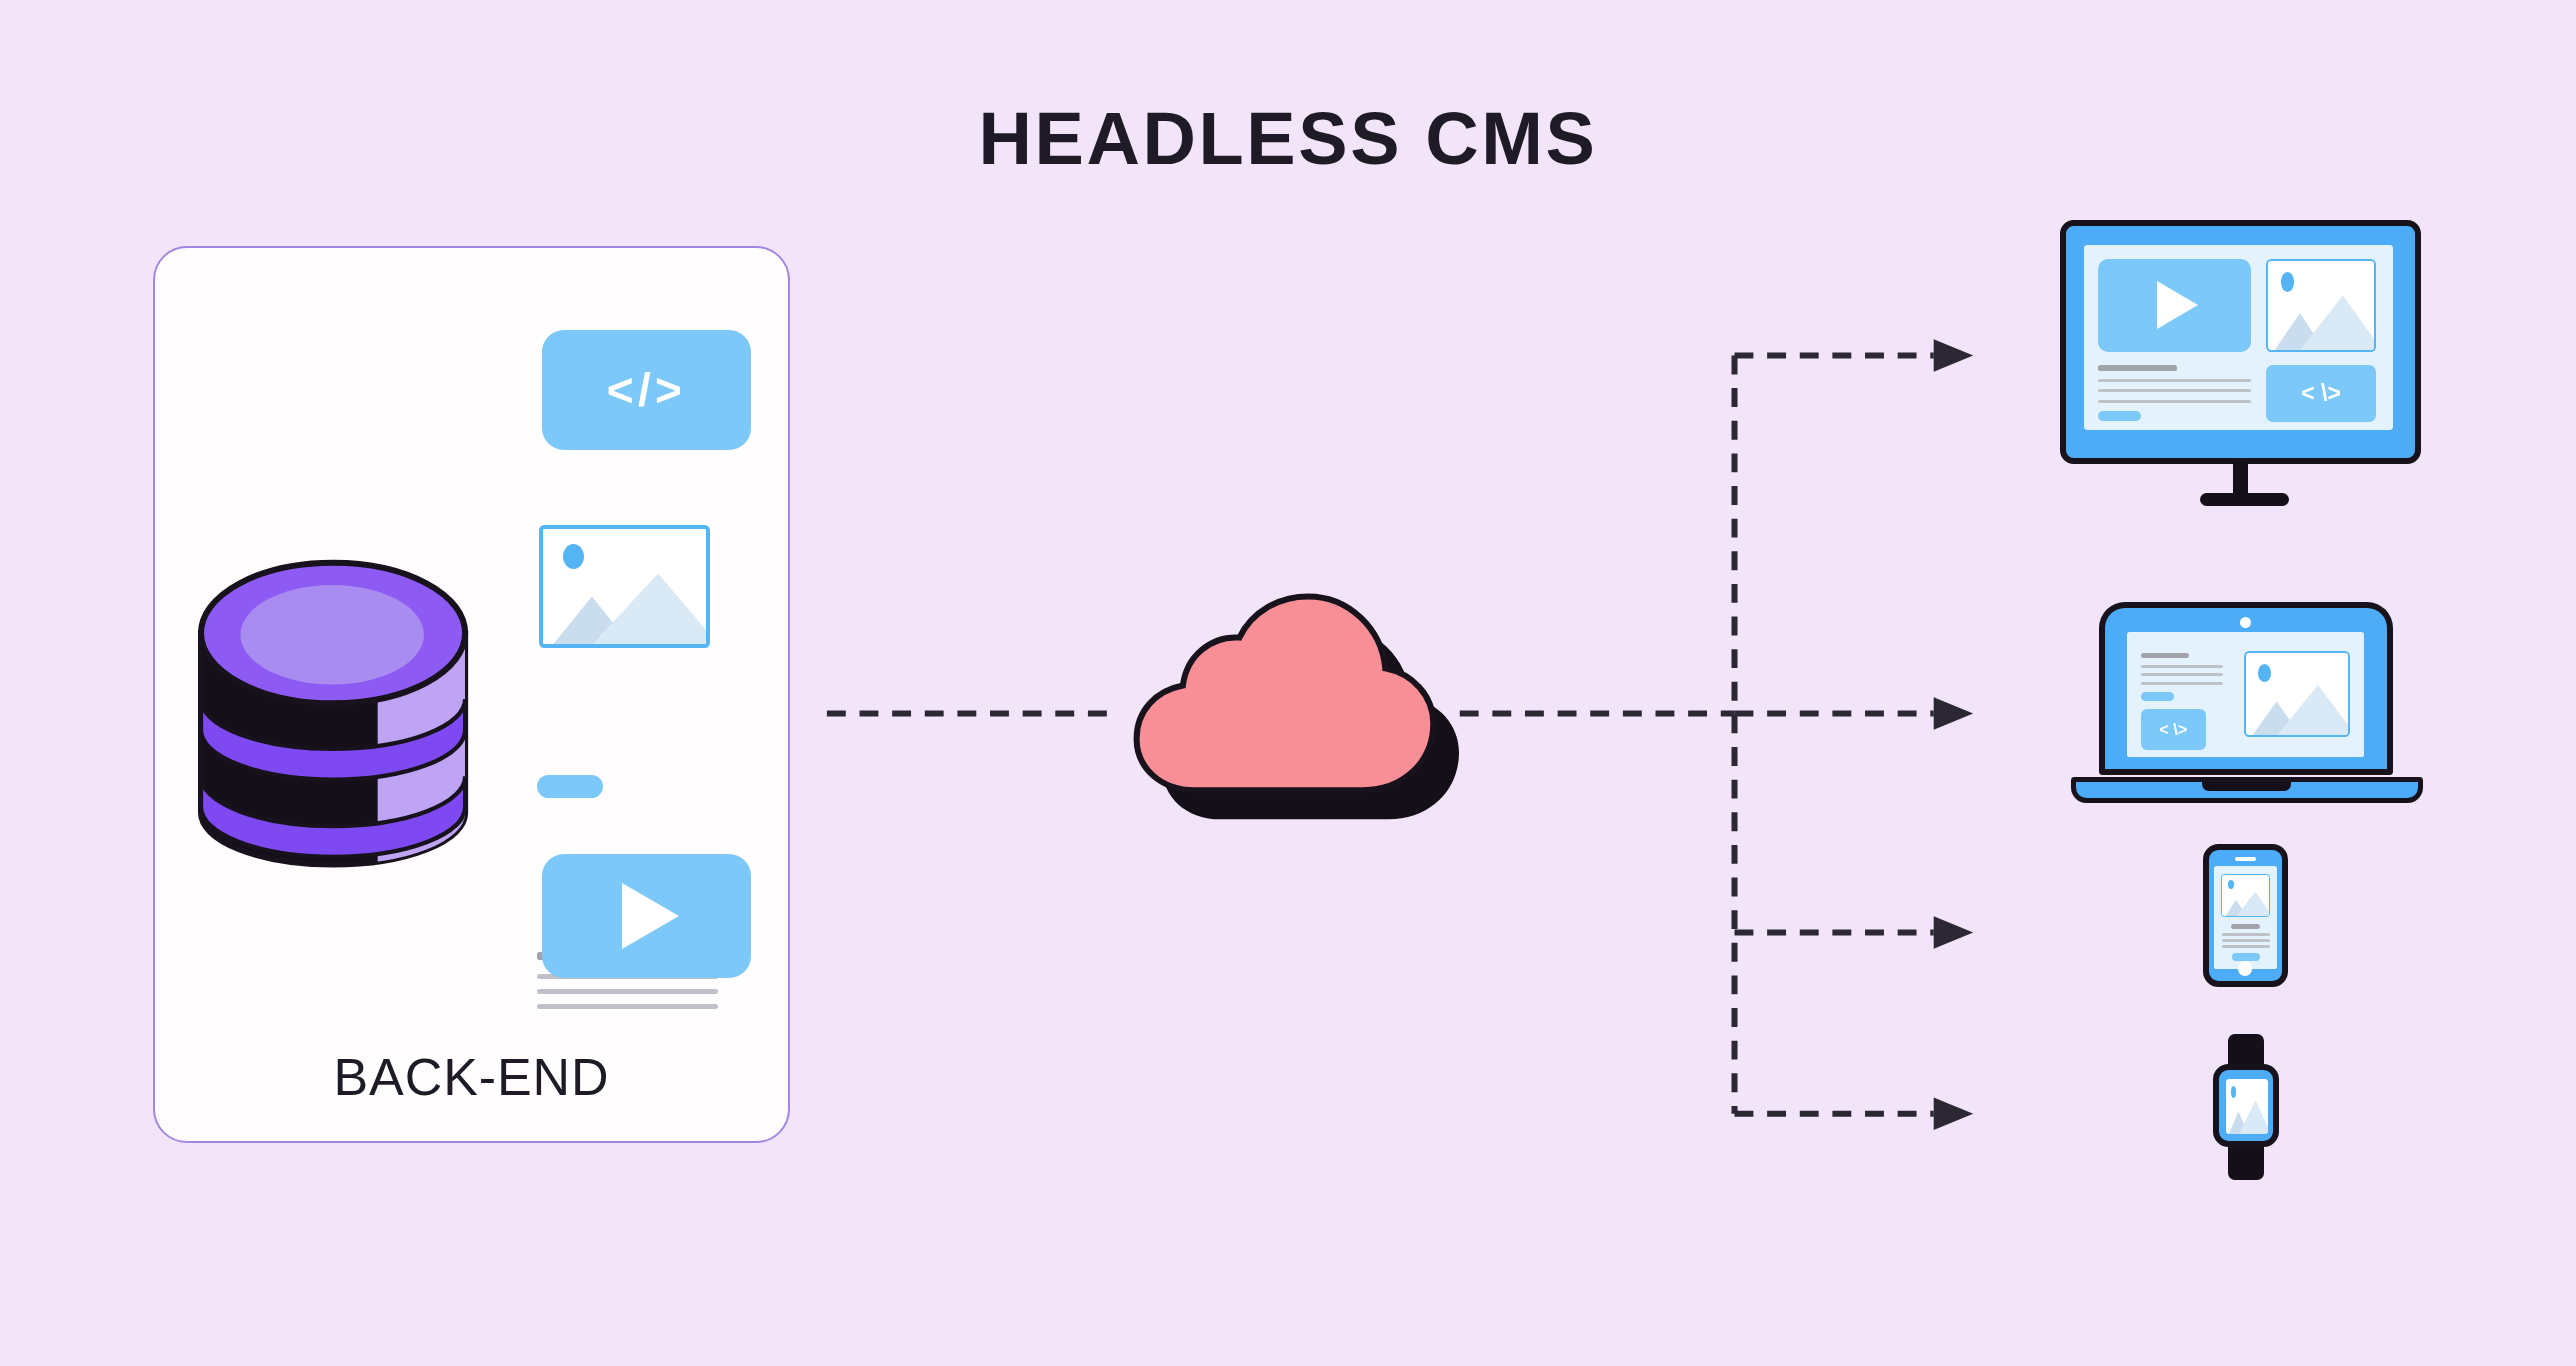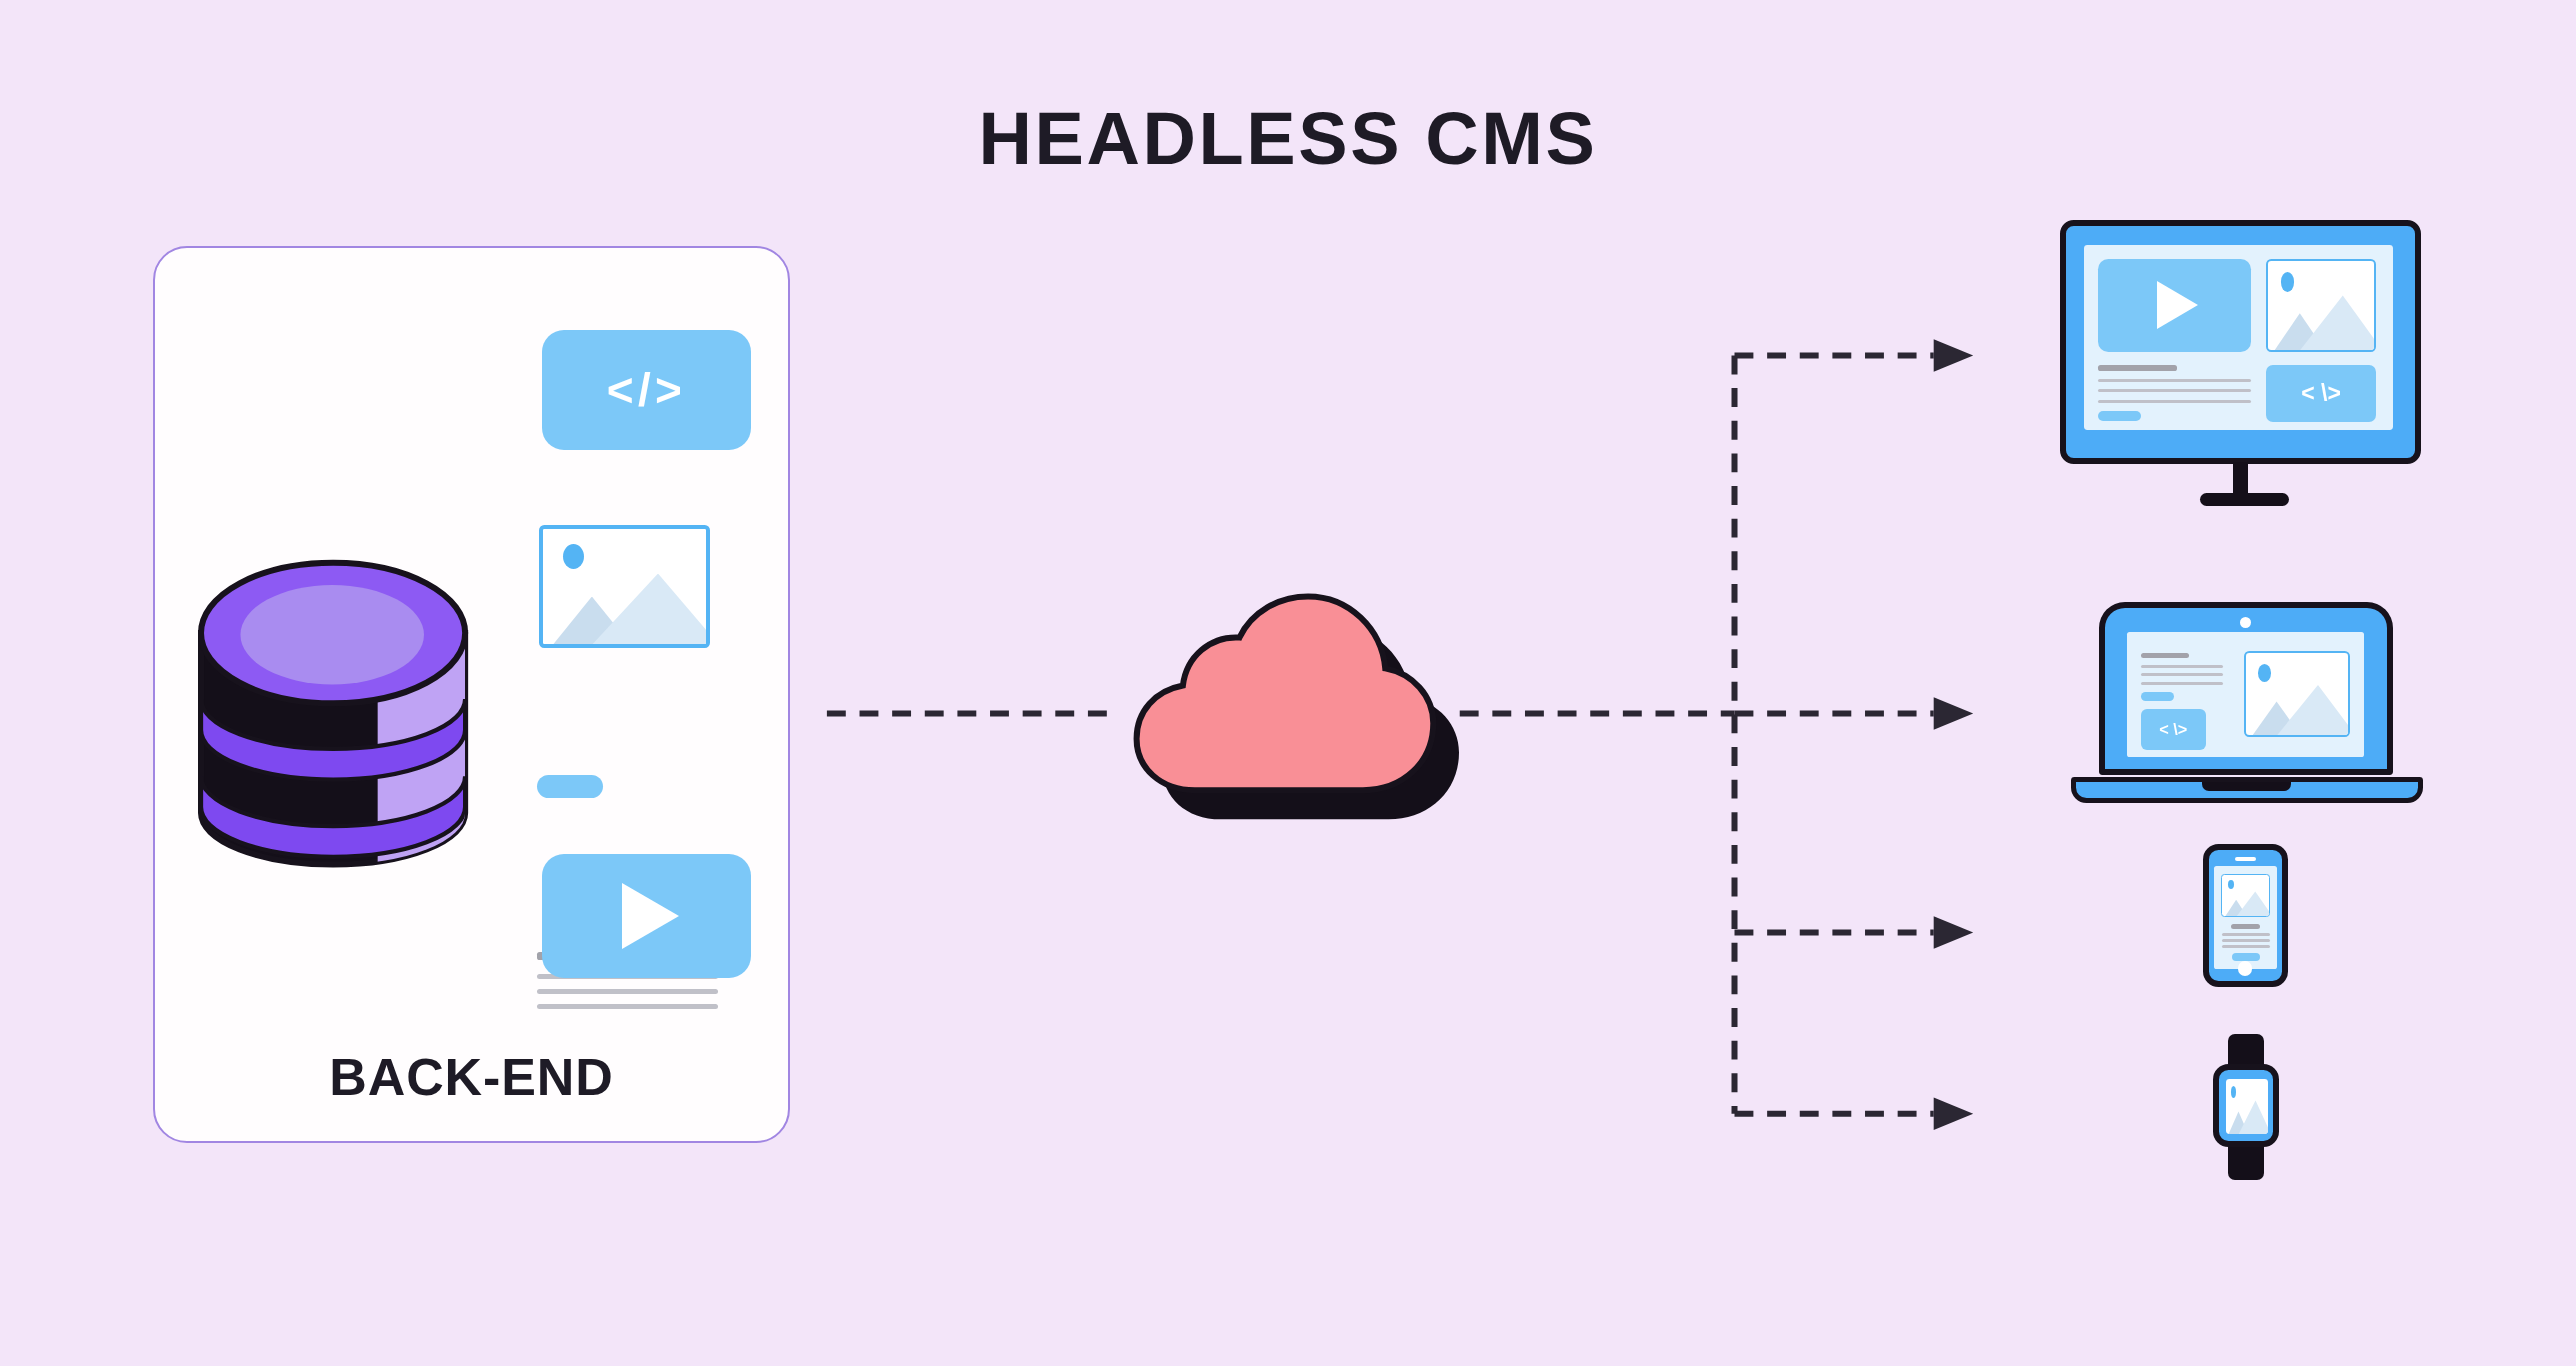--- a/index.html
+++ b/index.html
@@ -20,21 +20,21 @@
 
   
   .card {
     position:absolute; left:153px; top:246px; width:637px; height:897px;
     background:var(--card-bg,#fffdfe);
     border:2.6px solid var(--card-border,#a186e2);
     border-radius:34px;
   }
   .card-label {
     position:absolute; top:799px; left:0; width:100%;
-    text-align:center; font-size:52px; font-weight:700;
+    text-align:center; font-size:52px; font-weight:400;
     letter-spacing:0.9px; color:var(--ink,#1e1b26);
   }
 
   .code-block {
     background:var(--blue-block,#7cc8f8); color:var(--white,#ffffff);
     display:flex; align-items:center; justify-content:center;
     font-weight:700;
   }
   .card-code {
     position:absolute; left:387px; top:82px; width:209px; height:120px;

